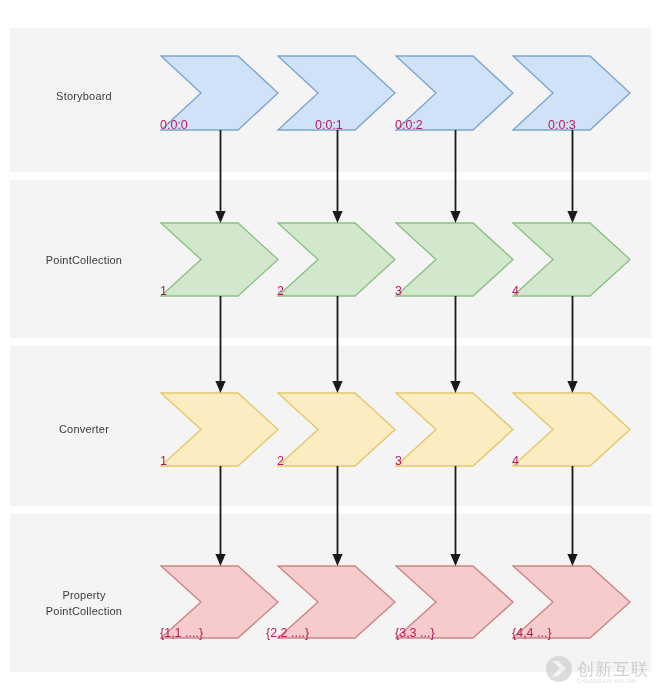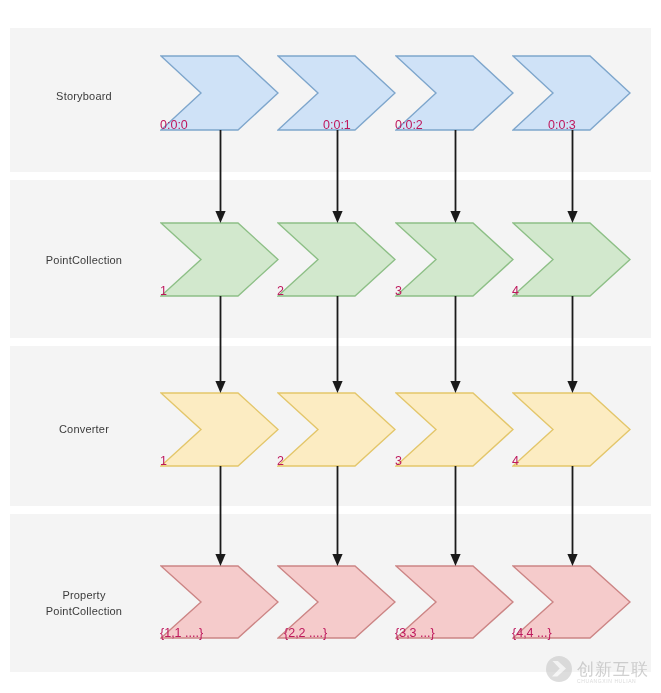--- a/index.html
+++ b/index.html
@@ -114,21 +114,21 @@
   </div>
 
   <svg class="chev" style="left:160px;top:55px;" width="119" height="76" viewBox="0 0 119 76">
     <polygon points="1,1 78,1 118,38 78,75 1,75 41,38" fill="#cfe2f7" stroke="#7ea6cc" stroke-width="1.4"></polygon>
   </svg>
   <div class="chev-text" style="left:160px;top:86px;width:108px;">0:0:0</div>
 
   <svg class="chev" style="left:277px;top:55px;" width="119" height="76" viewBox="0 0 119 76">
     <polygon points="1,1 78,1 118,38 78,75 1,75 41,38" fill="#cfe2f7" stroke="#7ea6cc" stroke-width="1.4"></polygon>
   </svg>
-  <div class="chev-text" style="left:291px;top:86px;width:108px;padding-left:32px;">0:0:1</div>
+  <div class="chev-text" style="left:283px;top:86px;width:108px;padding-left:32px;">0:0:1</div>
 
   <svg class="chev" style="left:395px;top:55px;" width="119" height="76" viewBox="0 0 119 76">
     <polygon points="1,1 78,1 118,38 78,75 1,75 41,38" fill="#cfe2f7" stroke="#7ea6cc" stroke-width="1.4"></polygon>
   </svg>
   <div class="chev-text" style="left:395px;top:86px;width:108px;">0:0:2</div>
 
   <svg class="chev" style="left:512px;top:55px;" width="119" height="76" viewBox="0 0 119 76">
     <polygon points="1,1 78,1 118,38 78,75 1,75 41,38" fill="#cfe2f7" stroke="#7ea6cc" stroke-width="1.4"></polygon>
   </svg>
   <div class="chev-text" style="left:512px;top:86px;width:108px;padding-left:36px;">0:0:3</div>
@@ -174,21 +174,21 @@
   <div class="chev-text" style="left:512px;top:422px;width:108px;">4</div>
 
   <svg class="chev" style="left:160px;top:565px;" width="119" height="74" viewBox="0 0 119 74">
     <polygon points="1,1 78,1 118,37 78,73 1,73 41,37" fill="#f5cbcb" stroke="#cc8585" stroke-width="1.4"></polygon>
   </svg>
   <div class="chev-text" style="left:160px;top:594px;width:108px;">{1,1 ....}</div>
 
   <svg class="chev" style="left:277px;top:565px;" width="119" height="74" viewBox="0 0 119 74">
     <polygon points="1,1 78,1 118,37 78,73 1,73 41,37" fill="#f5cbcb" stroke="#cc8585" stroke-width="1.4"></polygon>
   </svg>
-  <div class="chev-text" style="left:284px;top:594px;width:108px;">{2,2 ....}</div>
+  <div class="chev-text" style="left:266px;top:594px;width:108px;">{2,2 ....}</div>
 
   <svg class="chev" style="left:395px;top:565px;" width="119" height="74" viewBox="0 0 119 74">
     <polygon points="1,1 78,1 118,37 78,73 1,73 41,37" fill="#f5cbcb" stroke="#cc8585" stroke-width="1.4"></polygon>
   </svg>
   <div class="chev-text" style="left:395px;top:594px;width:108px;">{3,3 ...}</div>
 
   <svg class="chev" style="left:512px;top:565px;" width="119" height="74" viewBox="0 0 119 74">
     <polygon points="1,1 78,1 118,37 78,73 1,73 41,37" fill="#f5cbcb" stroke="#cc8585" stroke-width="1.4"></polygon>
   </svg>
   <div class="chev-text" style="left:512px;top:594px;width:108px;">{4,4 ...}</div>

